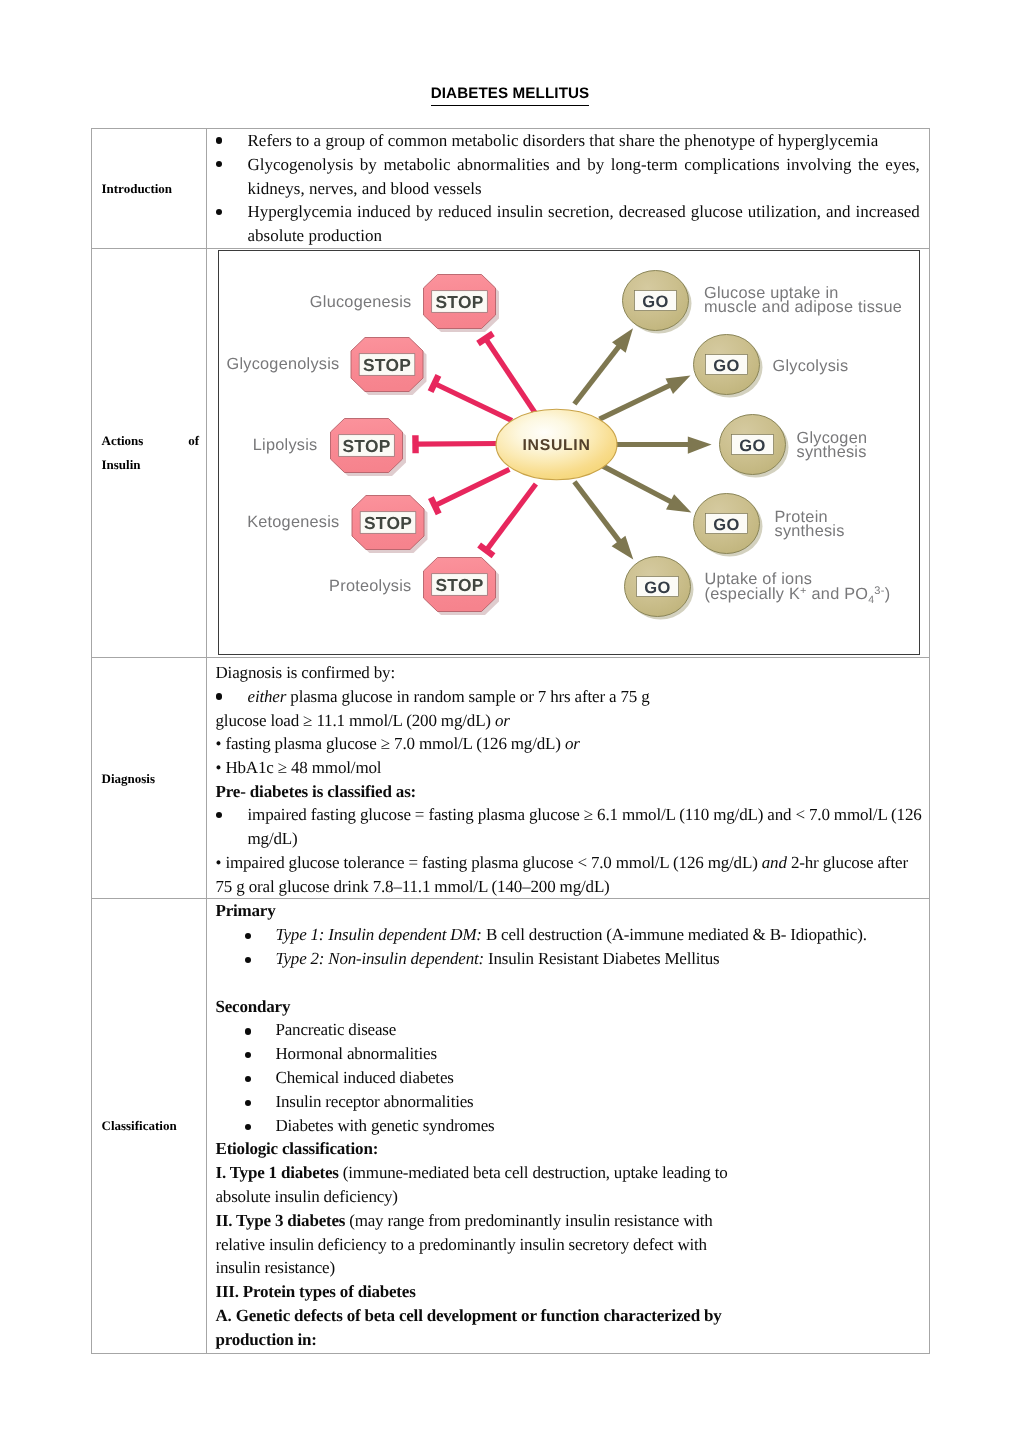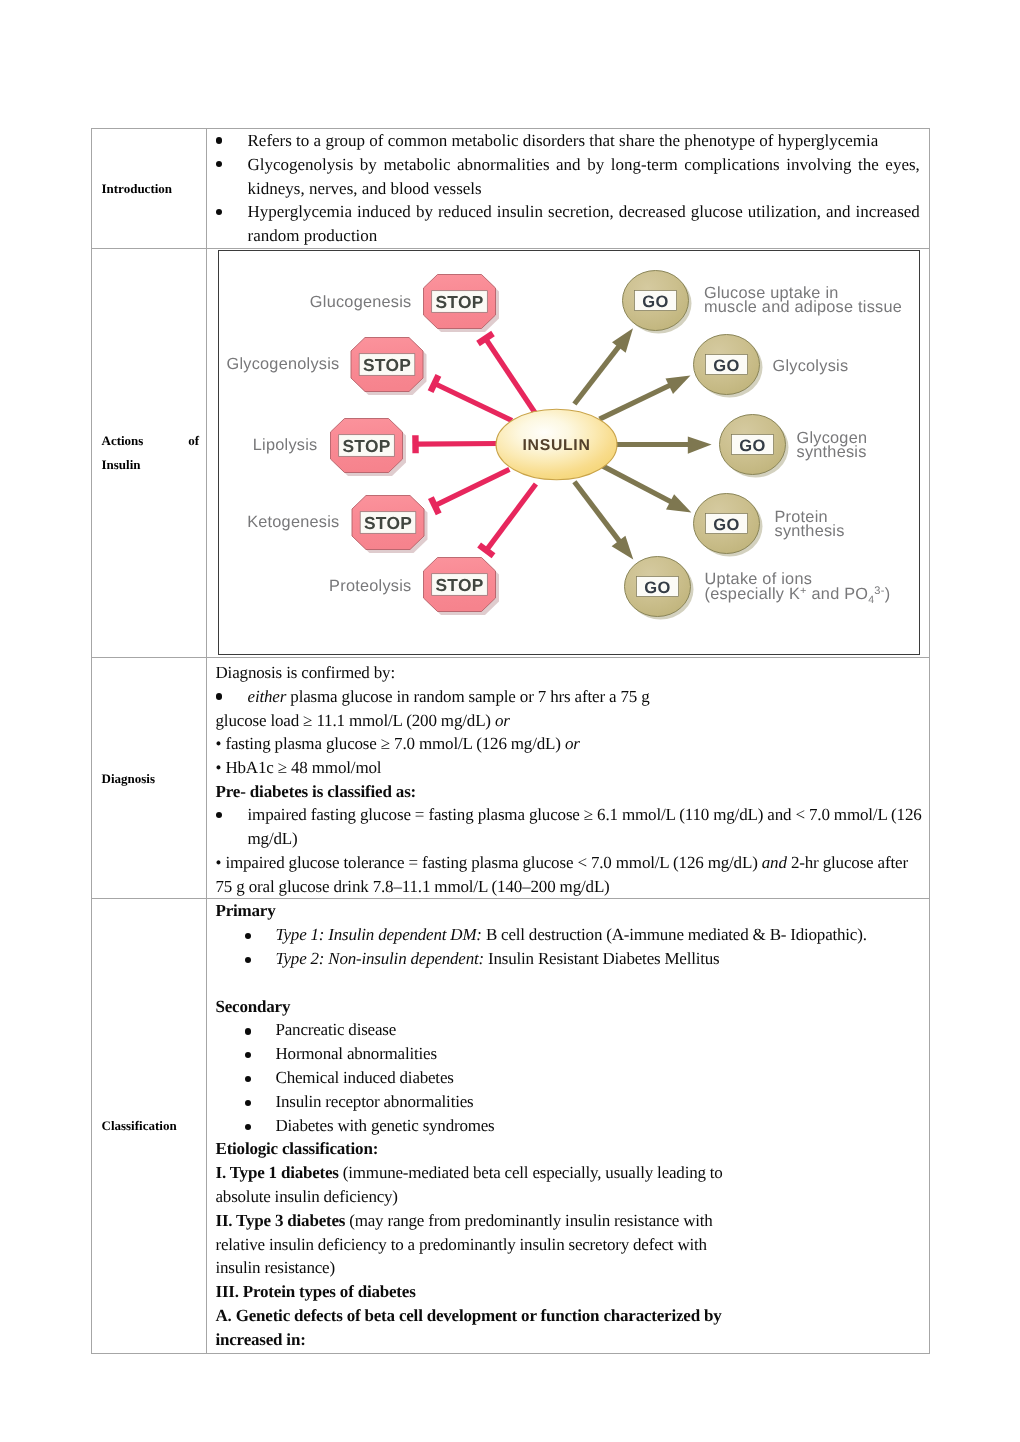--- a/index.html
+++ b/index.html
@@ -53,30 +53,31 @@
   .dsvg .stoptxt{font-family:"Liberation Sans",sans-serif;font-weight:bold;font-size:17.4px;fill:#41463f;letter-spacing:0.3px;}
   .dsvg .gotxt{font-family:"Liberation Sans",sans-serif;font-weight:bold;font-size:16.5px;fill:#343c45;letter-spacing:0.5px;}
   .dsvg .instxt{font-family:"Liberation Sans",sans-serif;font-weight:bold;font-size:15.8px;fill:#54412c;letter-spacing:0.7px;}
   .dsvg .dlbl{font-family:"Liberation Sans",sans-serif;font-size:16.3px;letter-spacing:0.25px;fill:#78787a;}
 
 </style>
 </head>
 <body>
 
 <div class="page">
+  <div class="title"><span>DIABETES MELLITUS</span></div>
 
   <table class="main">
     <tbody>
         <tr class="r1">
       <td class="lbl">Introduction</td>
       <td class="body intro-cell">
         <ul class="b">
           <li class="just">Refers to a group of common metabolic disorders that share the phenotype of hyperglycemia</li>
           <li class="just">Glycogenolysis by metabolic abnormalities and by long-term complications involving the eyes, kidneys, nerves, and blood vessels</li>
-          <li class="just">Hyperglycemia induced by reduced insulin secretion, decreased glucose utilization, and increased random production</li>
+          <li class="just">Hyperglycemia induced by reduced insulin secretion, decreased glucose utilization, and increased absolute production</li>
         </ul>
       </td>
     </tr>
     <tr class="r2">
       <td class="lbl lbl-actions">
             <span class="sp">Actions of Insulin</span>
           </td>
       <td class="body cell-diagram">
         <div class="diagram-frame">
 <svg class="dsvg" viewBox="0 0 699 401.5" width="699" height="401.5">
@@ -255,25 +256,25 @@
         <div class="blank">&nbsp;</div>
         <div class="bd">Secondary</div>
         <ul class="b b2">
           <li>Pancreatic disease</li>
           <li>Hormonal abnormalities</li>
           <li>Chemical induced diabetes</li>
           <li>Insulin receptor abnormalities</li>
           <li>Diabetes with genetic syndromes</li>
         </ul>
         <div class="bd">Etiologic classification:</div>
-        <div><b>I. Type 1 diabetes</b><span> (immune-mediated beta cell especially, usually leading to</span></div>
+        <div><b>I. Type 1 diabetes</b><span> (immune-mediated beta cell destruction, uptake leading to</span></div>
         <div>absolute insulin deficiency)</div>
         <div><b>II. Type 3 diabetes</b><span> (may range from predominantly insulin resistance with</span></div>
         <div>relative insulin deficiency to a predominantly insulin secretory defect with</div>
         <div>insulin resistance)</div>
         <div class="bd">III. Protein types of diabetes</div>
         <div class="bd">A. Genetic defects of beta cell development or function characterized by</div>
-        <div class="bd">increased in:</div>
+        <div class="bd">production in:</div>
       </td>
     </tr>
   </tbody>
     </table>
 </div>
 
 </body></html>

